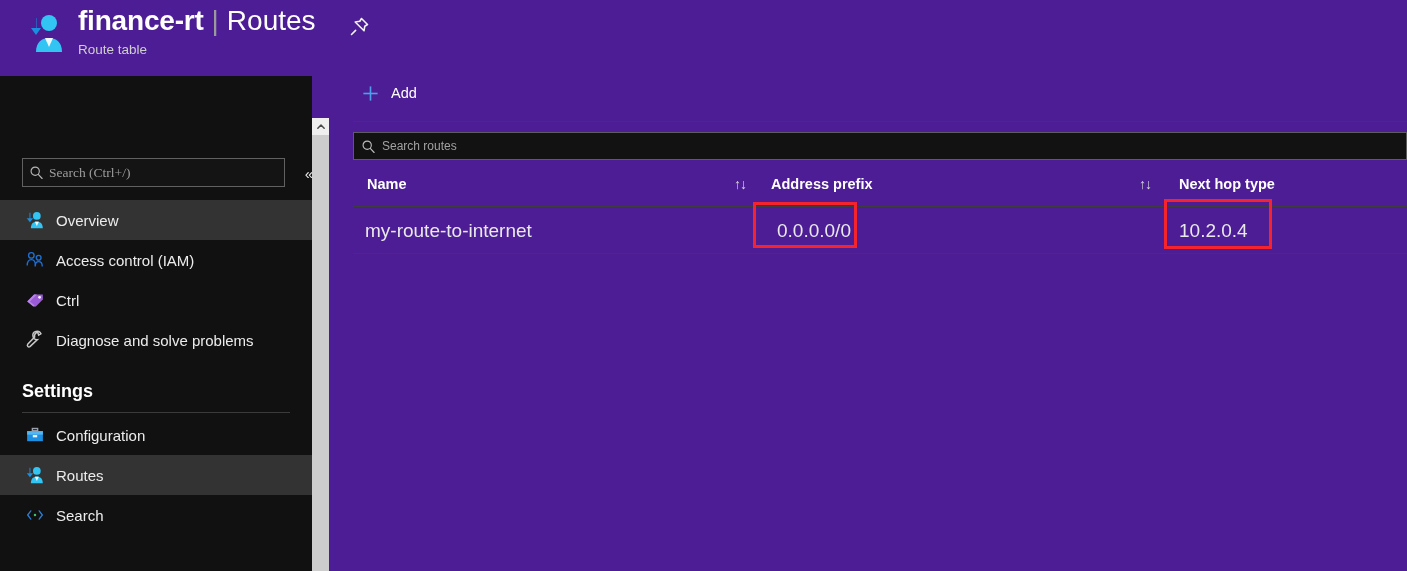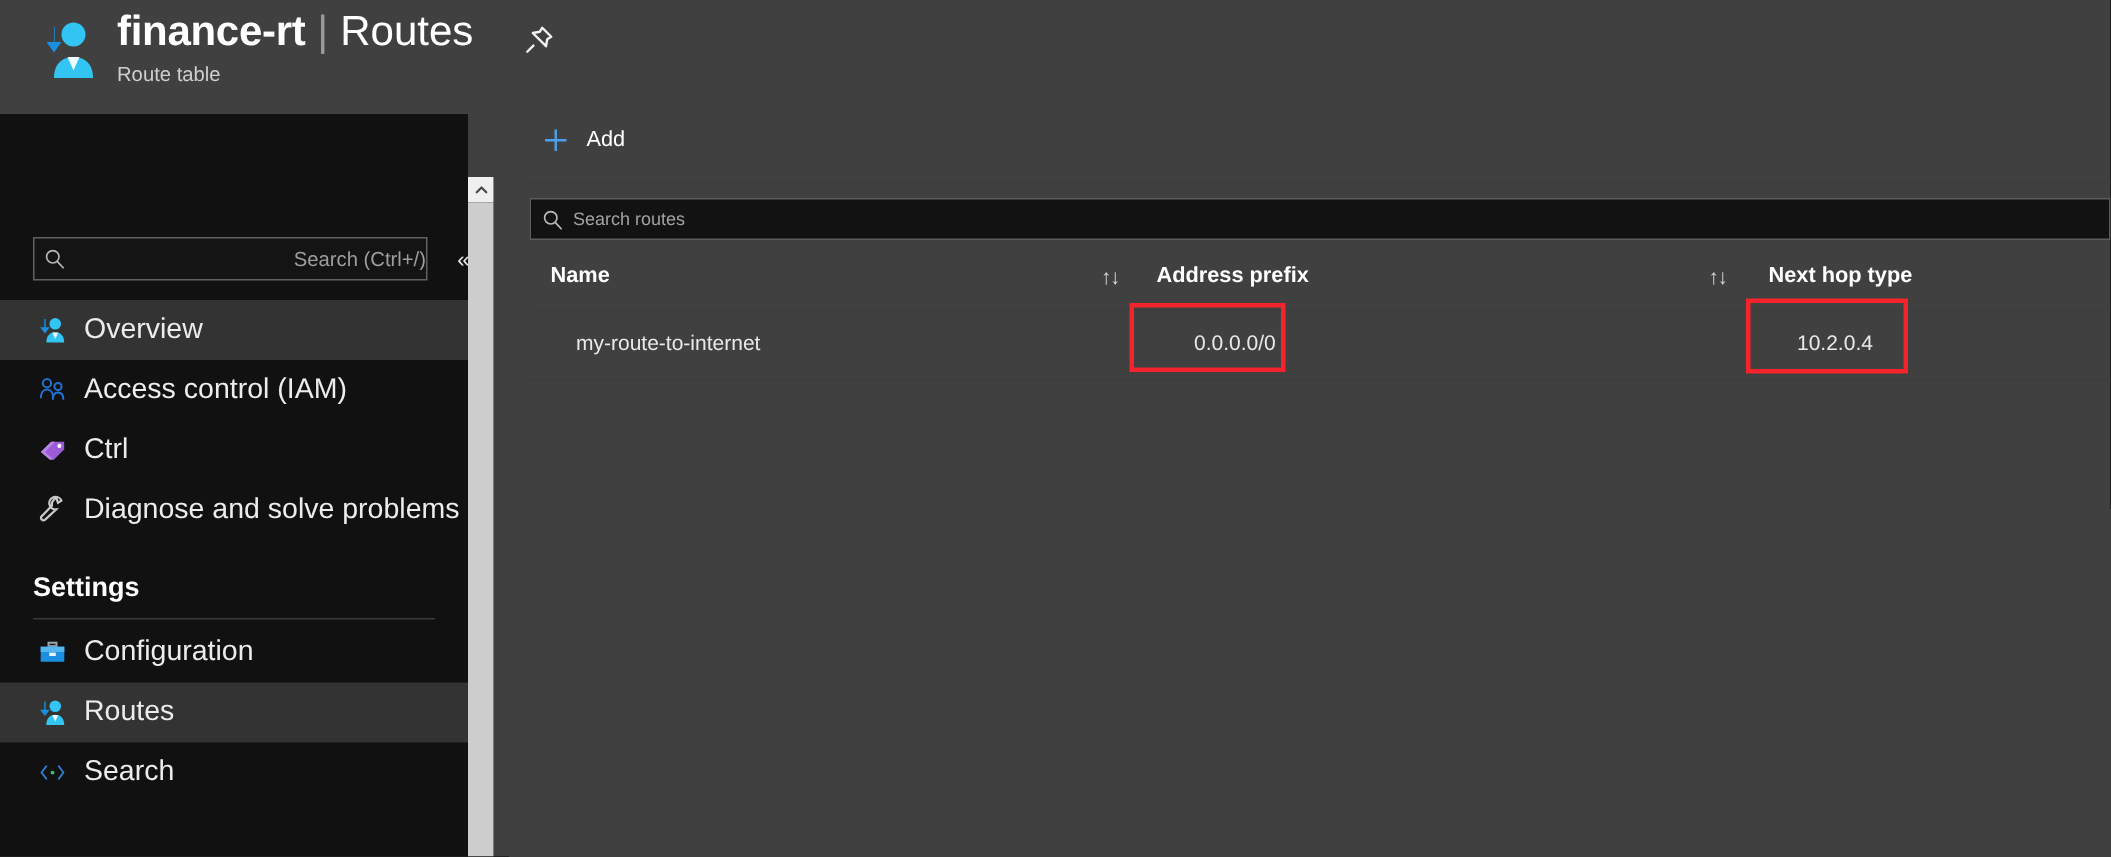--- a/index.html
+++ b/index.html
@@ -2,49 +2,49 @@
 <html><head>
 <meta charset="utf-8">
 <style>
   * { box-sizing: border-box; margin: 0; padding: 0; }
   html, body {
     width: 1407px; height: 571px;
     background: #0f0f0f;
     font-family: "Liberation Sans", sans-serif;
     overflow: hidden;
   }
-  #app { position: relative; width: 1407px; height: 571px; background: #404040; }
+  #app { position: relative; width: 1407px; height: 571px; background: #4c1d95; }
 
   
   .header { position: absolute; left: 0; top: 0; width: 1407px; height: 72px; }
   .rt-icon-big { position: absolute; left: 22px; top: 8px; width: 44px; height: 48px; }
   .title-row { position: absolute; left: 78px; top: 2px; height: 38px; display: flex; align-items: center; }
   .title-main { font-size: 28px; font-weight: bold; color: #ffffff; letter-spacing: -0.2px; }
   .title-sep { font-size: 28px; color: #9a9a9a; font-weight: 300; margin: 0 8px; }
   .title-sub-name { font-size: 28px; color: #ffffff; font-weight: 400; }
   .subtitle { position: absolute; left: 78px; top: 42px; font-size: 13.5px; color: #cfcfcf; }
   .pin-btn { position: absolute; left: 344px; top: 12px; width: 30px; height: 30px; cursor: pointer; }
 
   
   .sidebar { position: absolute; left: 0; top: 76px; width: 312px; height: 495px; background: #111111; }
   .search-wrap { position: absolute; left: 22px; top: 82px; width: 263px; height: 29px;
     border: 1px solid #616161; background: #141414; display: flex; align-items: center; }
   .search-mag { width: 26px; display: flex; justify-content: center; align-items: center; }
   .search-input { flex: 1; background: transparent; border: none; outline: none;
-    color: #d0d0d0; font-size: 13.5px; font-family: Liberation Sans, sans-serif; text-align: right; }
+    color: #d0d0d0; font-size: 13.5px; font-family: Liberation Serif, serif; }
   .search-input::placeholder { color: #9d9d9d; }
   .collapse-btn { position: absolute; left: 296px; top: 84px; width: 26px; height: 26px;
     color: #e8e8e8; font-size: 15px; display: flex; align-items: center; justify-content: center; cursor: pointer; }
 
   .nav { position: absolute; left: 0; top: 124px; width: 312px; }
   .nav-item { position: relative; height: 40px; display: flex; align-items: center; cursor: pointer; }
   .nav-item.selected { background: #333333; }
   .nav-ico { position: absolute; left: 22px; top: 50%; transform: translateY(-50%);
     width: 26px; height: 24px; display: flex; align-items: center; justify-content: center; }
-  .nav-label { margin-left: 56px; font-size: 19px; color: #ececec; white-space: nowrap; }
+  .nav-label { margin-left: 56px; font-size: 15px; color: #ececec; white-space: nowrap; }
 
   .nav-section { height: 46px; display: flex; align-items: flex-end; padding: 0 0 4px 22px; }
   .nav-section span { font-size: 18px; font-weight: bold; color: #ffffff; }
   .nav-divider { margin: 6px 22px 2px 22px; height: 1px; background: #3b3b3b; }
 
   
   .vscroll { position: absolute; left: 312px; top: 118px; width: 17px; height: 453px; background: #0f0f0f; }
   .vscroll-up { position: absolute; left: 0; top: 0; width: 17px; height: 17px; background: #efefef;
     display: flex; align-items: center; justify-content: center; cursor: pointer; }
   .vscroll-thumb { position: absolute; left: 0; top: 17px; width: 17px; height: 436px; background: #cdcdcd; cursor: pointer; }
@@ -64,21 +64,21 @@
     color: #d6d6d6; font-size: 12px; font-family: "Liberation Sans", sans-serif; }
   .tsearch-input::placeholder { color: #a2a2a2; }
 
   
   .grid { position: absolute; left: 16px; top: 92px; width: 1054px; }
   .grid-head { position: relative; height: 38px; }
   .grid-head .hdr { position: absolute; top: 8px; font-size: 14.5px; font-weight: bold; color: #ffffff; }
   .grid-head .sorticon { position: absolute; top: 8px; font-size: 14px; color: #d8d8d8; cursor: pointer; letter-spacing: -1px; }
   .grid-rule { height: 1px; background: #3d3d3d; }
   .grid-row { position: relative; height: 46px; }
-  .grid-row .cell { position: absolute; top: 13px; font-size: 14px; color: #e9e9e9; margin-left: 19px; }
+  .grid-row .cell { position: absolute; top: 13px; font-size: 19px; color: #e9e9e9; }
   .cell-link { color: #e9e9e9; cursor: pointer; }
 
   
   .annot { position: absolute; border: 3px solid #f5232b; pointer-events: none; }
 </style>
 </head>
 <body>
 
 <div id="app">
 

